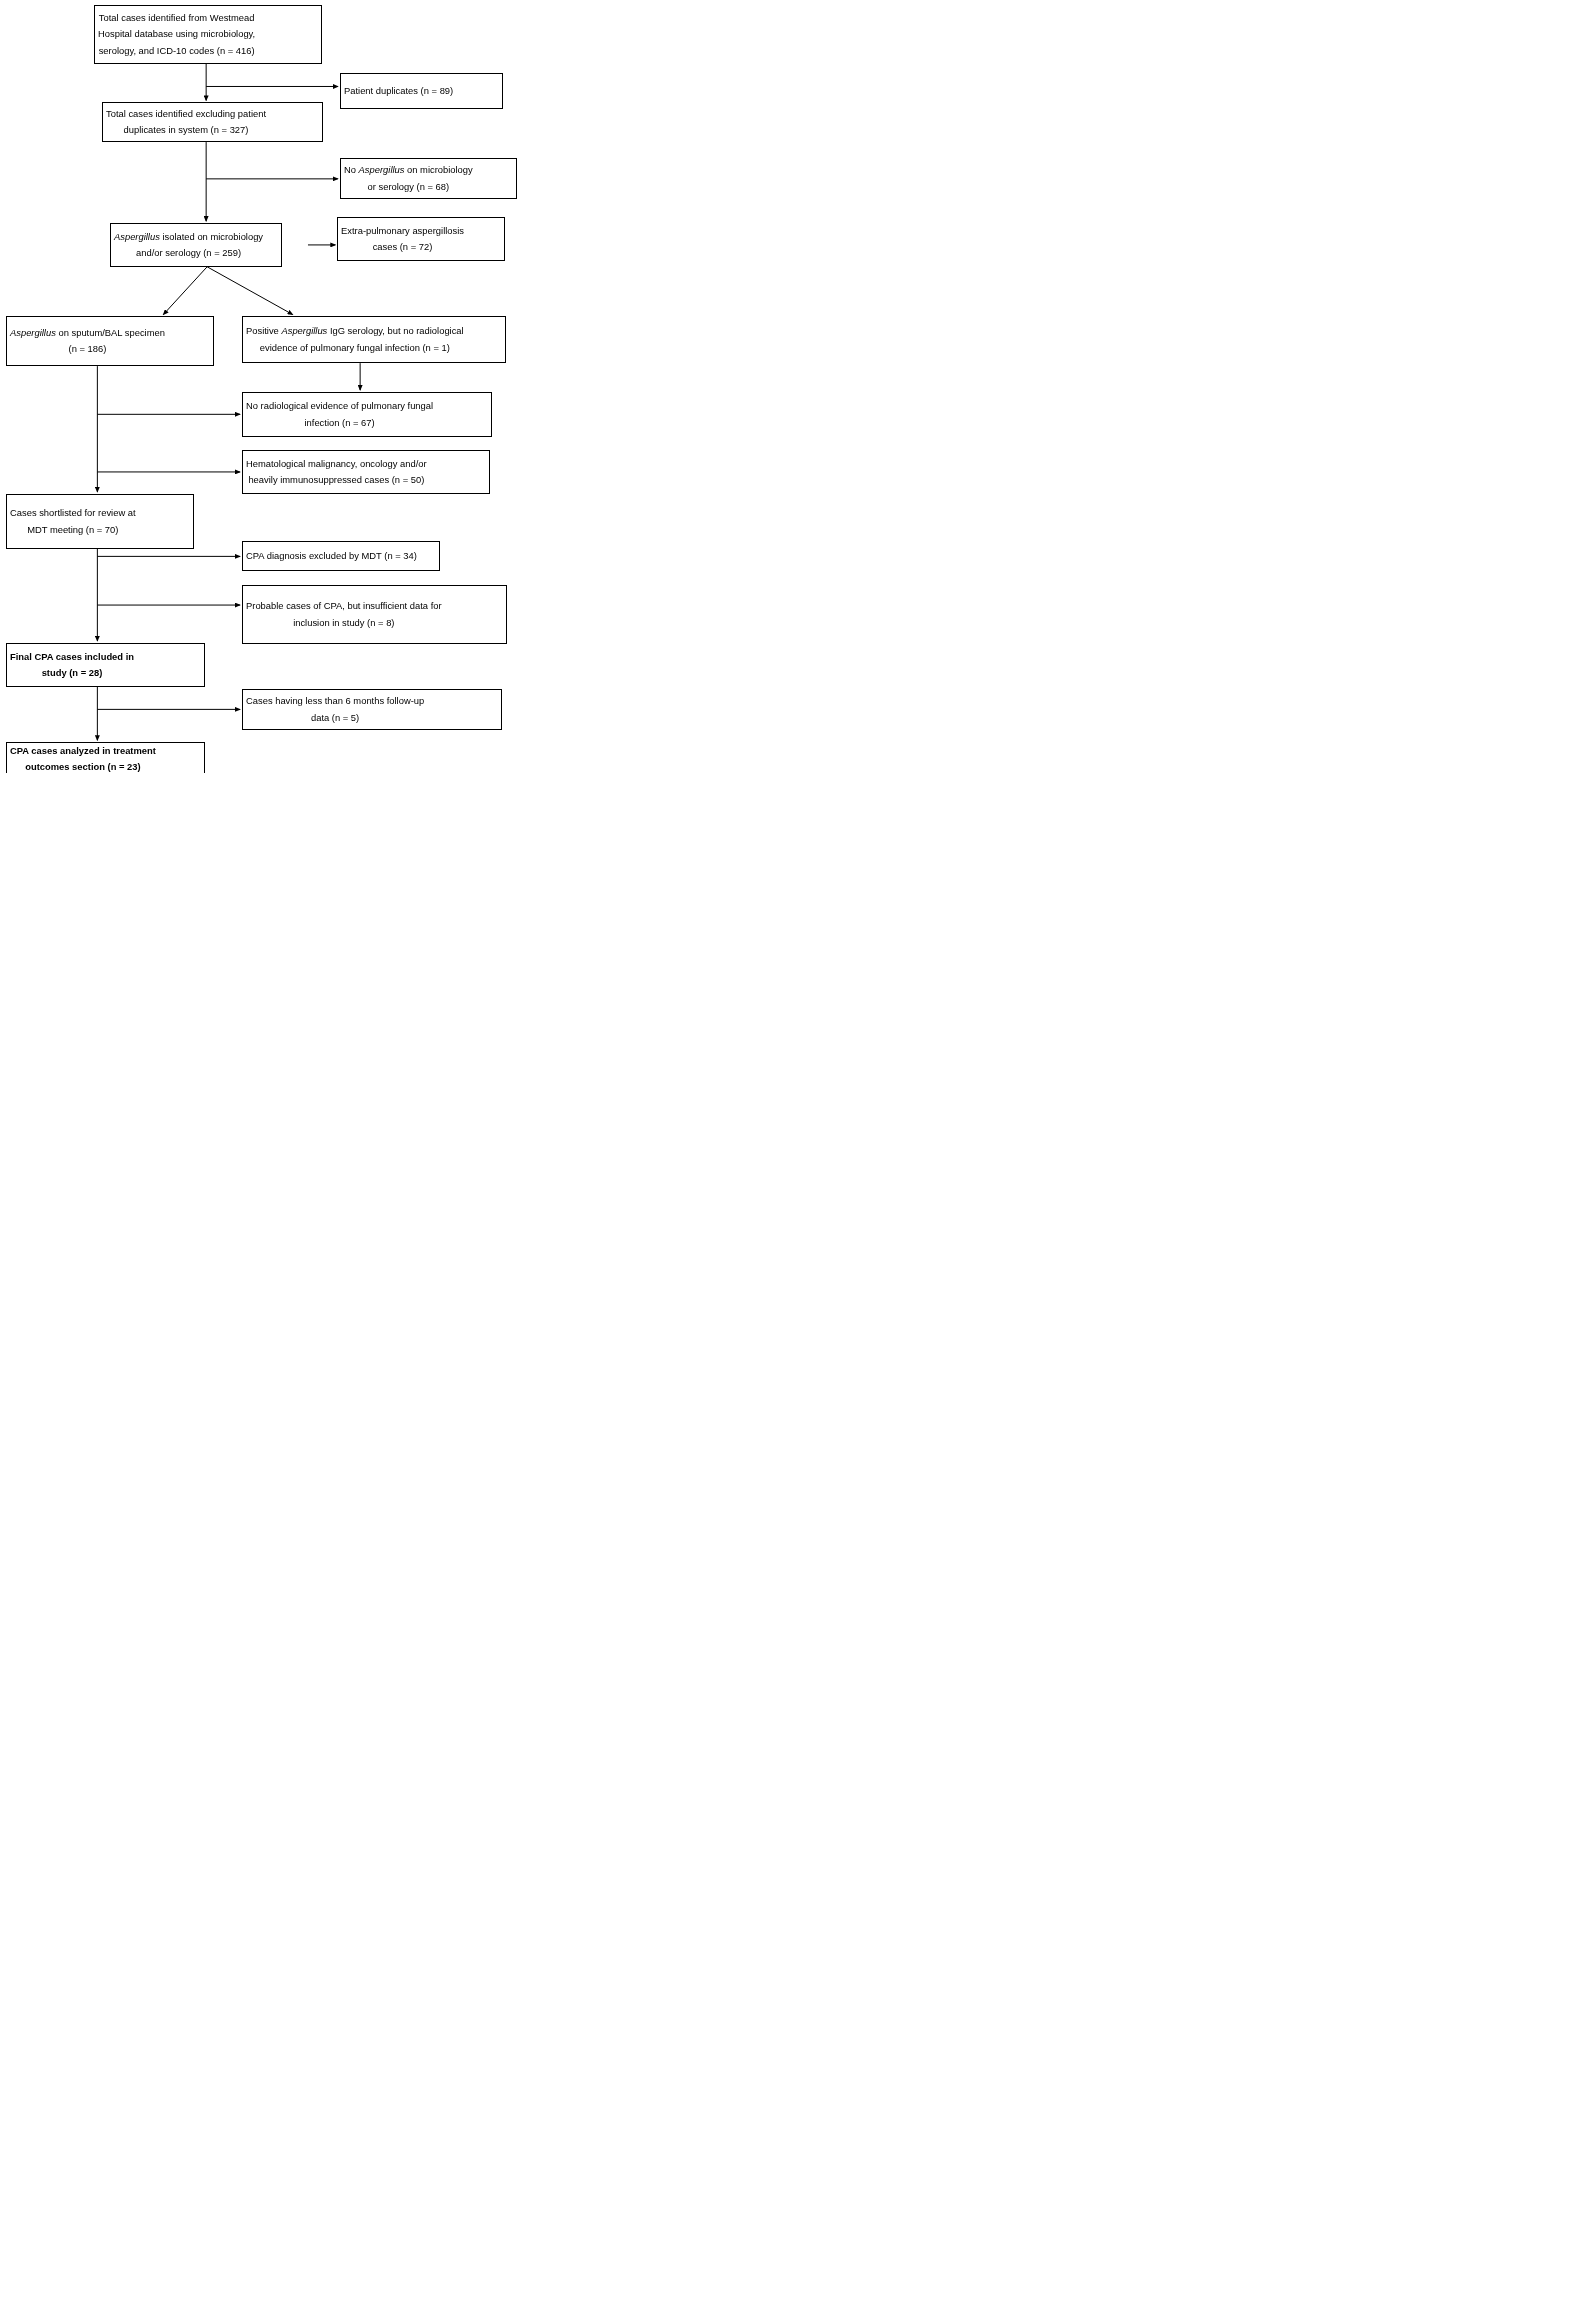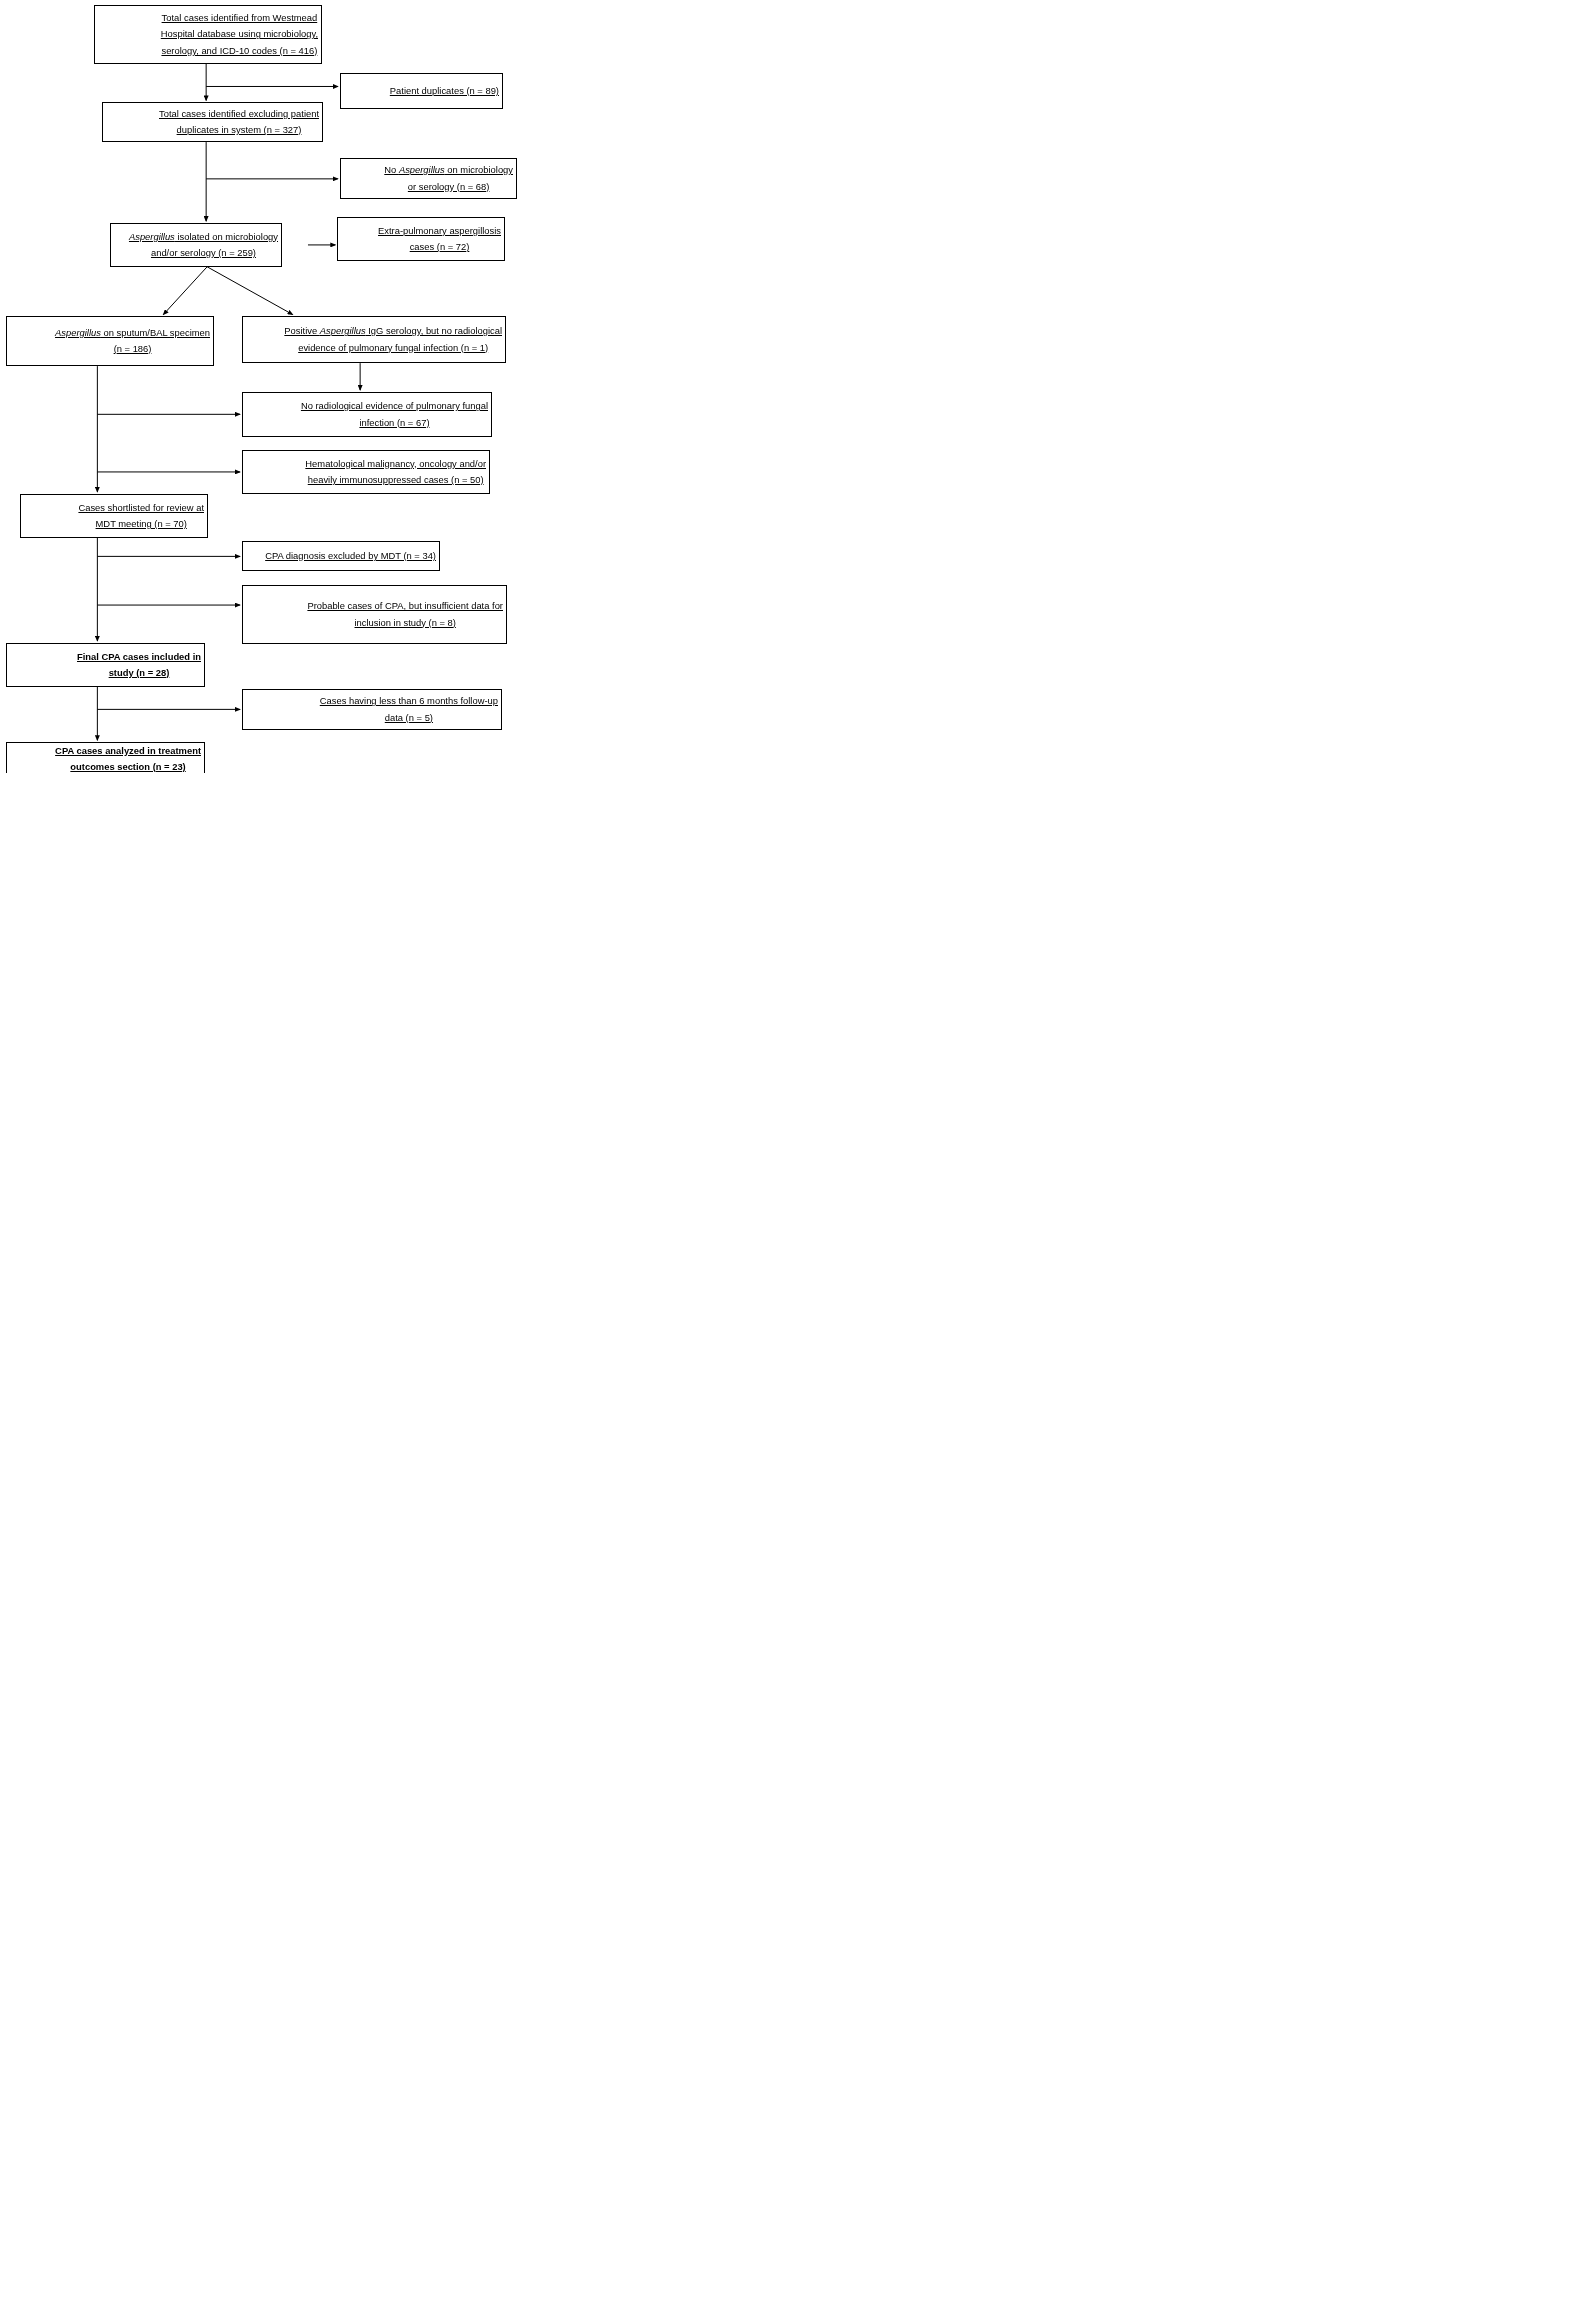--- a/index.html
+++ b/index.html
@@ -22,24 +22,23 @@
     width: 532px;
     height: 773px;
   }
   .node {
     position: absolute;
     box-sizing: border-box;
     border: 1.5px solid #000000;
     background: #ffffff;
     display: flex;
     align-items: center;
-    justify-content: flex-end;
+    justify-content: flex-start;
     text-align: center;
     padding: 1px 3px;
-    text-decoration: underline;
   }
   .box-text {
     font-size: 9.4px;
     line-height: 16.4px;
     color: #000000;
   }
   .node.bold .box-text {
     font-weight: bold;
   }
   .box-text i {
@@ -108,21 +107,21 @@
   </div>
 
   <div class="node" style="left:242px;top:392px;width:250px;height:45px">
     <span class="box-text"><span>No radiological evidence of pulmonary fungal</span><br><span>infection (n = 67)</span></span>
   </div>
 
   <div class="node" style="left:242px;top:450px;width:248px;height:44px">
     <span class="box-text"><span>Hematological malignancy, oncology and/or</span><br><span>heavily immunosuppressed cases (n = 50)</span></span>
   </div>
 
-  <div class="node" style="left:20px;top:494px;width:188px;height:44px">
+  <div class="node" style="left:6px;top:494px;width:188px;height:55px">
     <span class="box-text"><span>Cases shortlisted for review at</span><br><span>MDT meeting (n = 70)</span></span>
   </div>
 
   <div class="node" style="left:242px;top:541px;width:198px;height:30px">
     <span class="box-text"><span>CPA diagnosis excluded by MDT (n = 34)</span></span>
   </div>
 
   <div class="node" style="left:242px;top:585px;width:265px;height:59px">
     <span class="box-text"><span>Probable cases of CPA, but insufficient data for</span><br><span>inclusion in study (n = 8)</span></span>
   </div>

